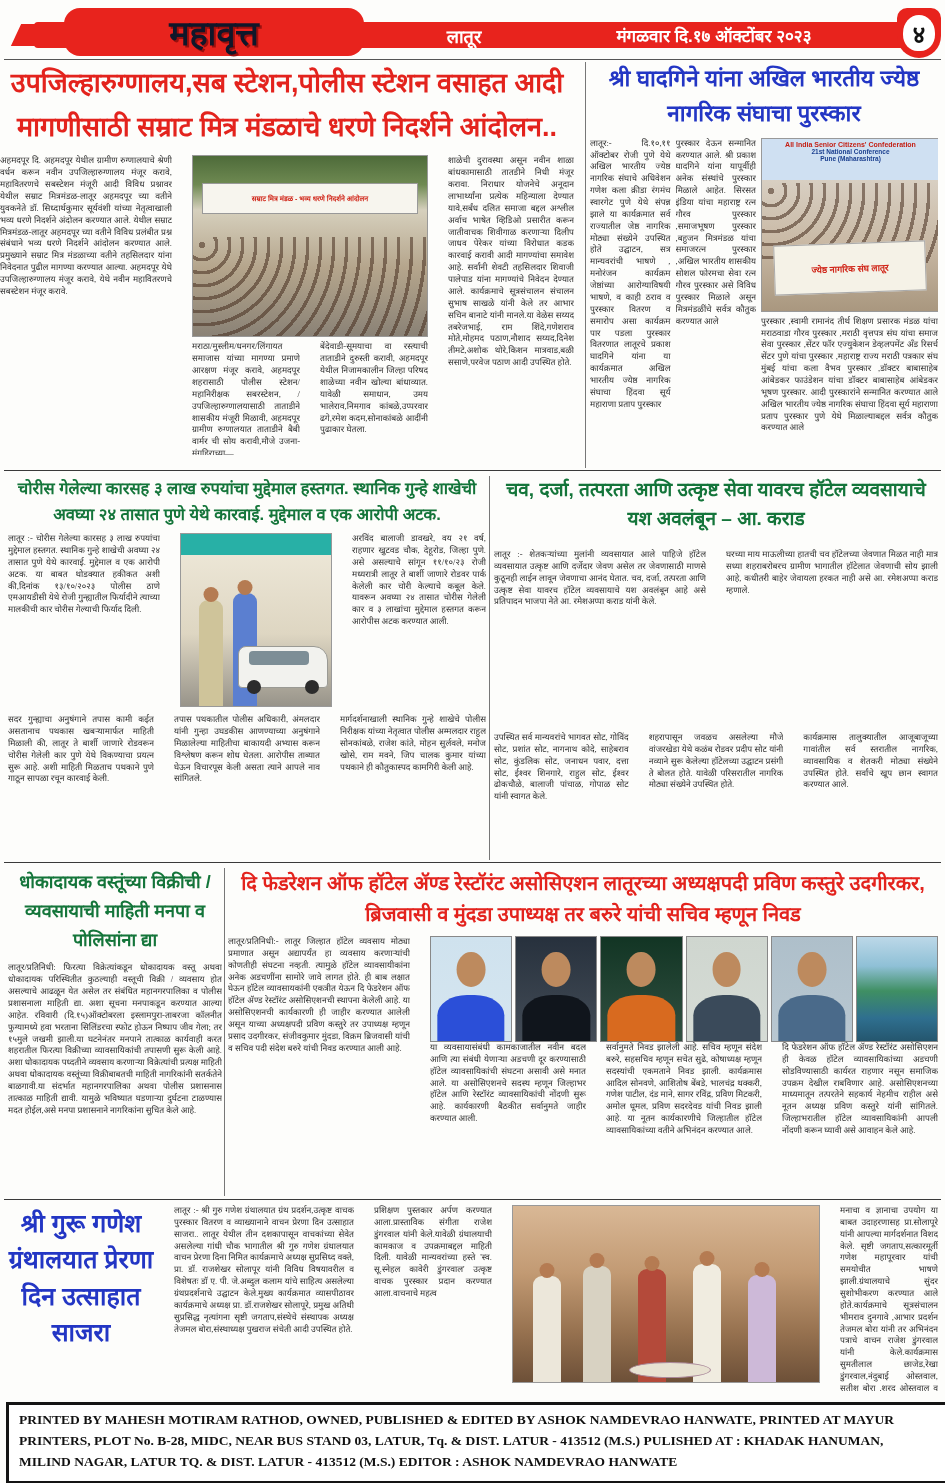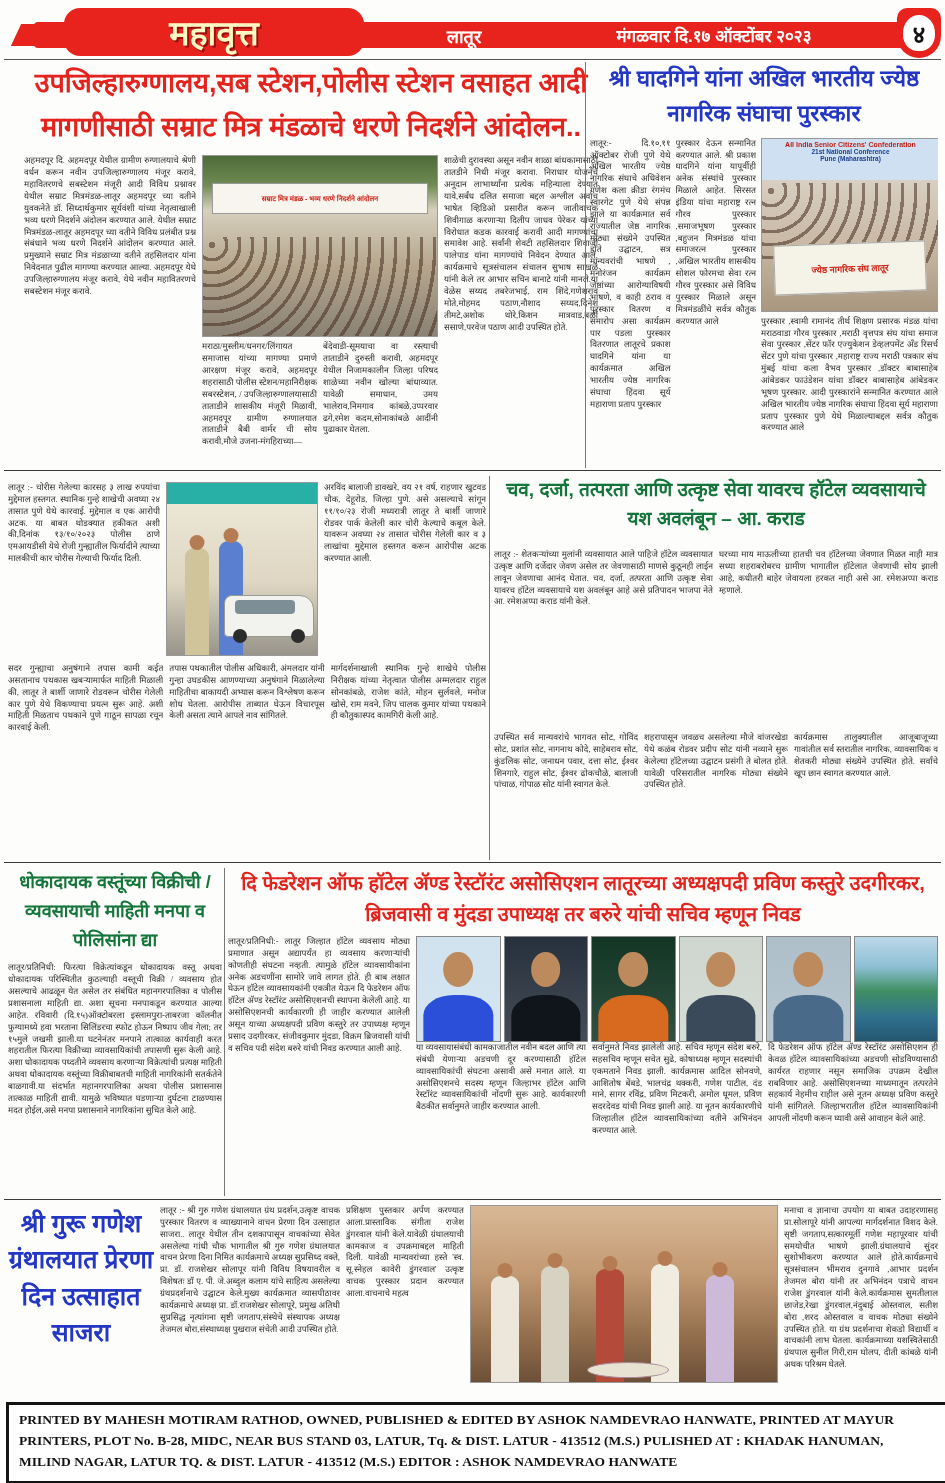--- a/index.html
+++ b/index.html
@@ -3,38 +3,38 @@
 <meta charset="utf-8">
 <style>
   html,body{margin:0;padding:0;background:#e8e8e8;}
   .page{position:relative;width:945px;height:1483px;background:#fdfdfb;margin:0 auto;overflow:hidden;
         font-family:"Liberation Serif",serif;}
   
   .masthead{position:absolute;left:4px;top:8px;right:4px;height:50px;}
   .mast-band{position:absolute;left:30px;right:10px;top:14px;height:26px;background:#e8231d;border-radius:4px;}
   .mast-band:before{content:"";position:absolute;left:-18px;top:2px;width:60px;height:22px;background:#e8231d;transform:skewX(-25deg);}
   .logo-box{position:absolute;left:60px;top:0;width:300px;height:48px;background:#e8231d;border-radius:16px;
-            display:flex;align-items:center;justify-content:center;color:#fef9c3;font-family:Liberation Mono, monospace;
+            display:flex;align-items:center;justify-content:center;color:#0f172a;font-family:Liberation Mono, monospace;
             font-weight:bold;font-size:34px;text-shadow:2px 2px 0 rgba(90,0,0,.55);}
   .mast-city{position:absolute;left:400px;top:16px;width:120px;text-align:center;color:#fff;
              font-family:"Liberation Sans",sans-serif;font-weight:bold;font-size:18px;}
   .mast-date{position:absolute;left:580px;top:16px;width:260px;text-align:center;color:#fff;
              font-family:"Liberation Sans",sans-serif;font-weight:bold;font-size:17px;}
   .page-badge{position:absolute;right:0;top:0;width:44px;height:50px;background:#e8231d;border-radius:10px 10px 22px 22px;
               display:flex;align-items:center;justify-content:center;}
   .page-badge .inner{width:32px;height:36px;background:#fff;border-radius:50% 50% 45% 45%;display:flex;align-items:center;justify-content:center;
                      color:#111;font-weight:bold;font-size:24px;font-family:"Liberation Sans",sans-serif;}
   .mast-rule{position:absolute;left:4px;right:4px;top:59px;border-top:1.5px solid #555;}
   
   .sec{position:absolute;overflow:hidden;}
   .hl{margin:0;text-align:center;font-family:"Liberation Sans",sans-serif;font-weight:bold;}
   .hl-red{color:#e3231d;}
   .hl-blue{color:#2336c4;}
   .hl-green{color:#14753a;}
-  .row{display:flex;gap:6px;}
+  .row{display:flex;gap:20px;}
   .tcol{font-size:8.6px;line-height:1.38;text-align:justify;color:#2d2d2d;overflow:hidden;}
   .vline{position:absolute;border-left:1.5px solid #777;}
   .hrline{position:absolute;left:4px;right:4px;border-top:1.5px solid #3a3a3a;}
   .caption{font-size:8.6px;font-weight:bold;color:#222;text-align:center;margin-top:2px;}
   
   .photo{position:relative;overflow:hidden;background:#b9b2a6;border:1px solid #999;}
   .dots{position:absolute;left:0;right:0;bottom:0;height:55%;
         background-image:repeating-radial-gradient(circle at 9px 8px, rgba(70,45,30,.55) 0 3.5px, rgba(0,0,0,0) 3.5px 13px);}
   .protest{width:234px;height:180px;background:linear-gradient(180deg,#4e6b3a 0%,#6f8a52 16%,#d6d0bd 30%,#b5a58c 62%,#8a8276 100%);}
   .pbanner{position:absolute;left:4%;right:4%;top:15%;height:16%;background:#f7f5ee;border:1px solid #999;
@@ -75,21 +75,21 @@
         <span>महावृत्त</span>
       </div>
     <div class="mast-city">लातूर</div>
     <div class="mast-date">मंगळवार दि.१७ ऑक्टोंबर २०२३</div>
     <div class="page-badge">
       <div class="inner">४</div>
     </div>
   </div>
   <div class="mast-rule"></div>
 
-  <div class="sec" id="a1" style="left:24px;top:62px;width:574px;height:406px;">
+  <div class="sec" id="a1" style="left:0;top:62px;width:574px;height:406px;">
     <h2 class="hl hl-red" style="font-size:27px;line-height:1.62;">उपजिल्हारुग्णालय,सब स्टेशन,पोलीस स्टेशन वसाहत आदी मागणीसाठी सम्राट मित्र मंडळाचे धरणे निदर्शने आंदोलन..</h2>
     <div class="row" style="margin-top:6px;height:300px;">
       <div class="tcol" style="width:172px;">अहमदपूर दि. अहमदपूर येथील ग्रामीण रुग्णालयाचे श्रेणी वर्धन करून नवीन उपजिल्हारुग्णालय मंजूर करावे, महावितरणचे सबस्टेशन मंजूरी आदी विविध प्रश्नावर येथील सम्राट मित्रमंडळ-लातूर अहमदपूर च्या वतीने युवकनेते डॉ. सिध्दार्थकुमार सूर्यवंशी यांच्या नेतृत्वाखाली भव्य धरणे निदर्शने अंदोलन करण्यात आले. येथील सम्राट मित्रमंडळ-लातूर अहमदपूर च्या वतीने विविध प्रलंबीत प्रश्न संबंधाने भव्य धरणे निदर्शने आंदोलन करण्यात आले. प्रमुख्याने सम्राट मित्र मंडळाच्या वतीने तहसिलदार यांना निवेदनात पुढील मागण्या करण्यात आल्या. अहमदपूर येथे उपजिल्हारुग्णालय मंजूर करावे, येथे नवीन महावितरणचे सबस्टेशन मंजूर करावे.</div>
       <div style="width:236px;display:flex;flex-direction:column;">
         <div class="photo protest">
           <div class="pbanner">
               <span>सम्राट मित्र मंडळ - भव्य धरणे निदर्शने आंदोलन</span>
             </div>
           <div class="dots"></div>
         </div>
@@ -122,20 +122,21 @@
             </div>
         </div>
         <div class="tcol" style="flex:1;margin-top:4px;">पुरस्कार ,स्वामी रामानंद तीर्थ शिक्षण प्रसारक मंडळ यांचा मराठवाडा गौरव पुरस्कार ,मराठी वृत्तपत्र संघ यांचा समाज सेवा पुरस्कार ,सेंटर फॉर एज्युकेशन डेव्हलपमेंट अँड रिसर्च सेंटर पुणे यांचा पुरस्कार ,महाराष्ट्र राज्य मराठी पत्रकार संघ मुंबई यांचा कला वैभव पुरस्कार ,डॉक्टर बाबासाहेब आंबेडकर फाउंडेशन यांचा डॉक्टर बाबासाहेब आंबेडकर भूषण पुरस्कार. आदी पुरस्कारांने सन्मानित करण्यात आले अखिल भारतीय ज्येष्ठ नागरिक संघाचा हिंदवा सूर्य महाराणा प्रताप पुरस्कार पुणे येथे मिळाल्याबद्दल सर्वत्र कौतुक करण्यात आले</div>
       </div>
     </div>
   </div>
 
   <div class="hrline" style="top:470px;"></div>
 
   <div class="sec" id="a3" style="left:8px;top:476px;width:478px;height:384px;">
+    <h2 class="hl hl-green" style="font-size:16.5px;line-height:1.55;">चोरीस गेलेल्या कारसह ३ लाख रुपयांचा मुद्देमाल हस्तगत.  स्थानिक गुन्हे शाखेची अवघ्या २४ तासात पुणे येथे कारवाई. मुद्देमाल व एक आरोपी अटक.</h2>
     <div class="row" style="margin-top:6px;height:176px;">
       <div class="tcol" style="width:152px;">लातूर :- चोरीस गेलेल्या कारसह ३ लाख रुपयांचा मुद्देमाल हस्तगत. स्थानिक गुन्हे शाखेची अवघ्या २४ तासात पुणे येथे कारवाई. मुद्देमाल व एक आरोपी अटक. या बाबत थोडक्यात हकीकत अशी की,दिनांक १३/१०/२०२३ पोलीस ठाणे एमआयडीसी येथे रोजी गुन्ह्यातील फिर्यादीने त्याच्या मालकीची कार चोरीस गेल्याची फिर्याद दिली.</div>
       <div class="photo carph">
         <span class="fig" style="left:18px;height:62%;background:#cfc49a;"></span>
         <span class="fig" style="left:52px;height:66%;background:#5b7fd0;"></span>
         <span class="car-body">
           <span class="wheel" style="left:8px;"></span>
           <span class="wheel" style="right:8px;"></span>
         </span>
       </div>

